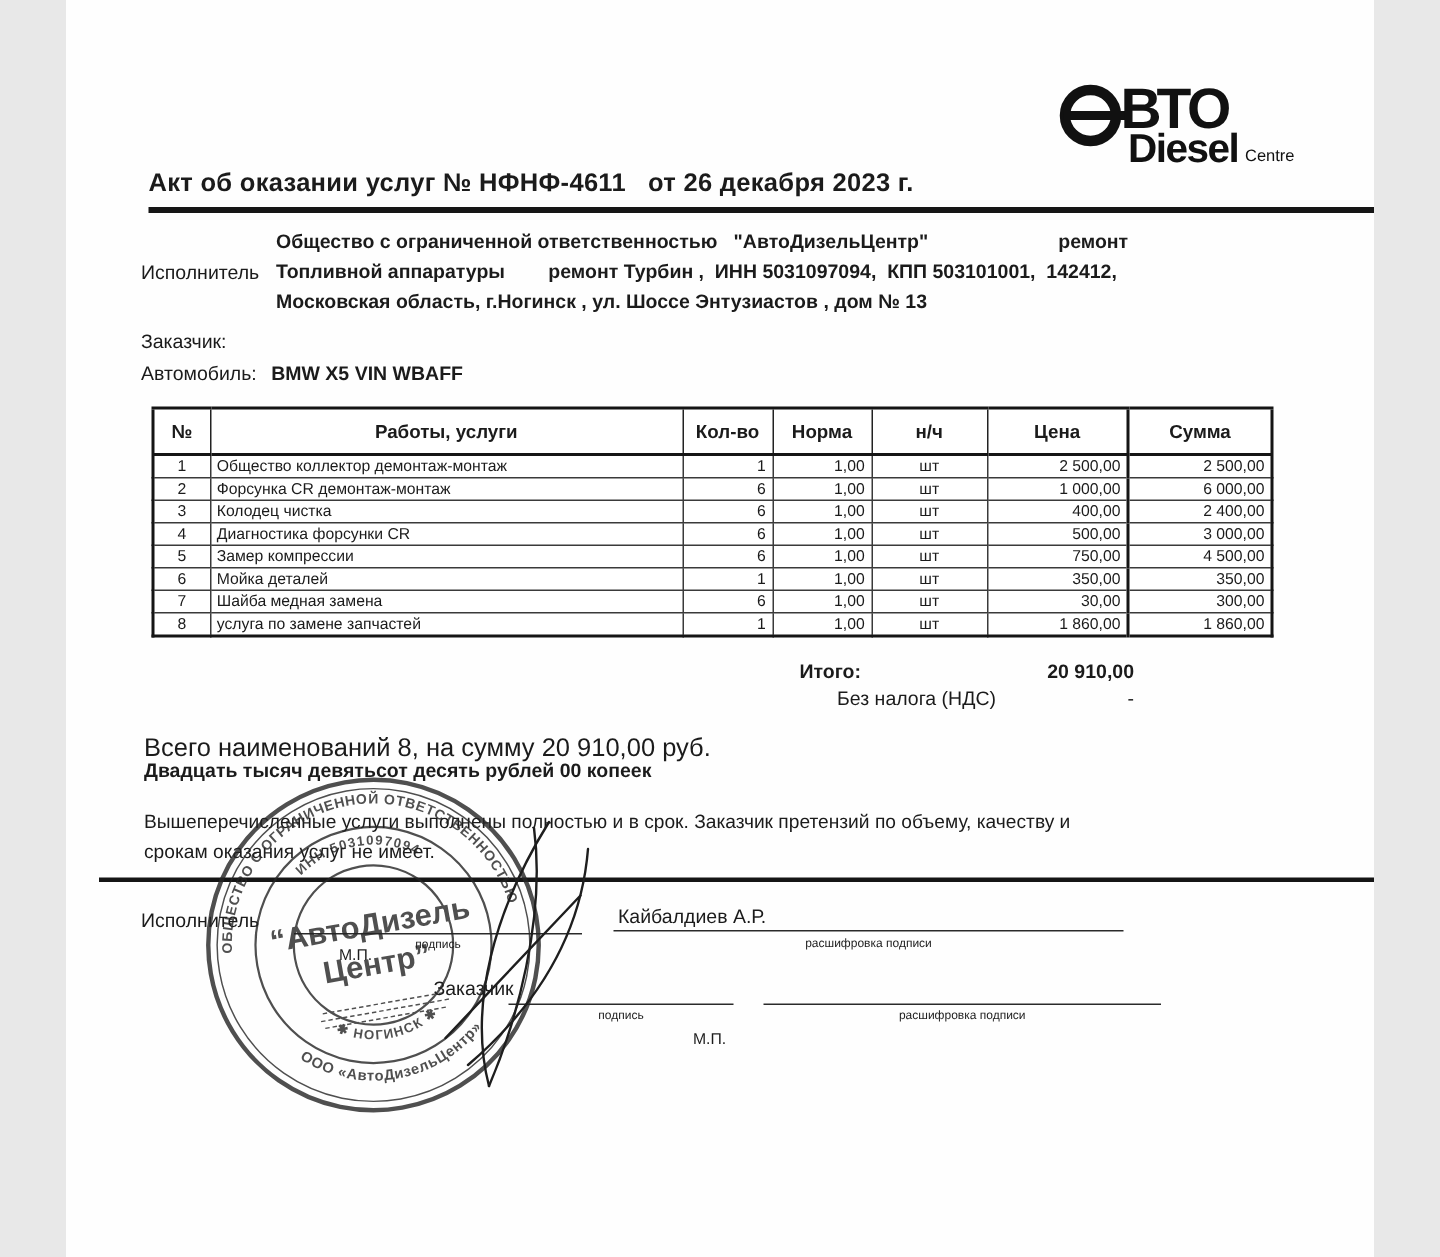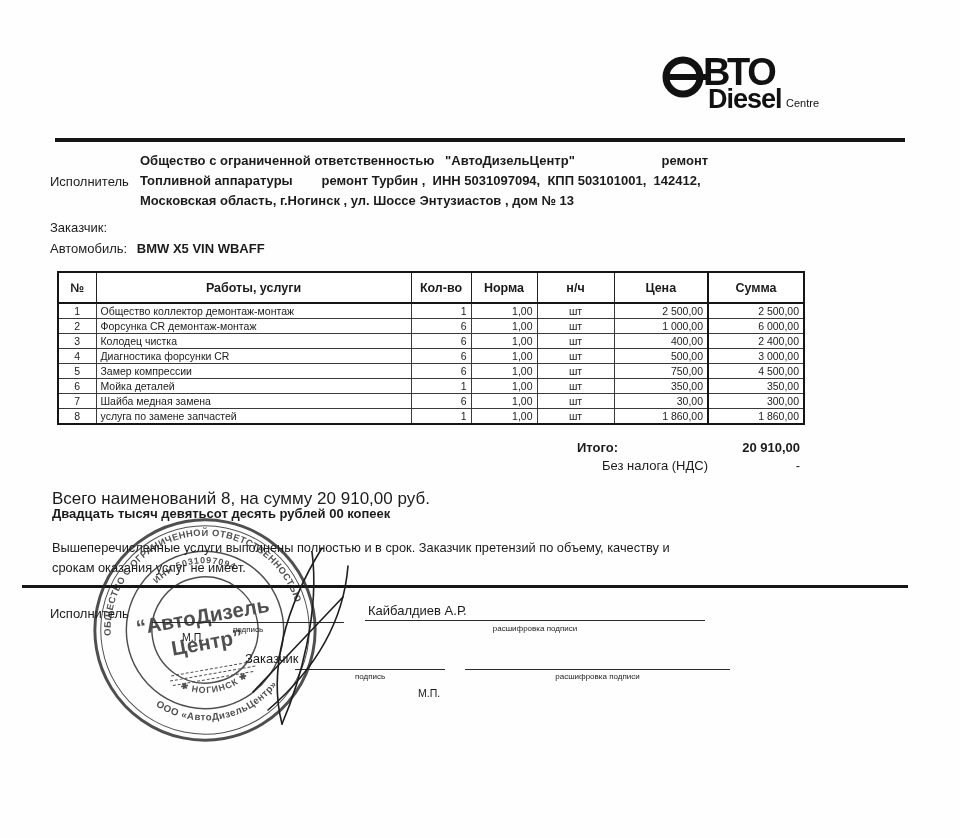--- a/index.html
+++ b/index.html
@@ -1,17 +1,17 @@
 <!DOCTYPE html>
 <html><head>
 <meta charset="utf-8">
 <style>
   html,body{margin:0;padding:0;}
   body{background:#e8e8e8;font-family:"Liberation Sans", sans-serif;}
-  .page{position:relative;width:960px;height:838px;background:#fefefe;color:#1b1b1b;overflow:hidden;margin:0 auto;}
+  .page{position:relative;width:872px;height:838px;background:#fefefe;color:#1b1b1b;overflow:hidden;margin:0 auto;}
   .abs{position:absolute;}
   .pre{white-space:pre;}
   .b{font-weight:bold;}
   .title{font-size:17px;font-weight:bold;letter-spacing:.2px;}
   .rule{background:#151515;}
   .exline{font-size:13px;font-weight:bold;line-height:20px;}
   .lbl{font-size:13px;}
   .small{font-size:17px;}
   table.svc{border-collapse:collapse;table-layout:fixed;border:2px solid #151515;background:#fff;}
   table.svc th{border:1px solid #222;border-top:2px solid #151515;border-bottom:2px solid #151515;
@@ -37,20 +37,21 @@
   <div class="abs" style="left:662px;top:44px;">
     <svg width="160" height="66" viewBox="0 0 160 66">
       <circle cx="21" cy="33" r="17" fill="none" stroke="#111" stroke-width="7"></circle>
       <rect x="3" y="30" width="43" height="6" fill="#111"></rect>
       <text x="41" y="41" font-family="Liberation Sans, sans-serif" font-size="38" font-weight="bold" letter-spacing="-2" fill="#111">ВТО</text>
       <text x="46" y="64" font-family="Liberation Sans, sans-serif" font-size="27" font-weight="bold" letter-spacing="-1" fill="#111">Diesel</text>
       <text x="124" y="63" font-family="Liberation Sans, sans-serif" font-size="11" fill="#111">Centre</text>
     </svg>
   </div>
 
+  <div class="abs title pre" style="left:55px;top:112px;">Акт об оказании услуг № НФНФ-4611   от 26 декабря 2023 г.</div>
   <div class="abs rule" style="left:55px;top:138px;width:850px;height:3.5px;"></div>
 
   <div class="abs lbl" style="left:50px;top:174px;">Исполнитель</div>
   <div class="abs exline pre" style="left:140px;top:151px;">Общество с ограниченной ответственностью   "АвтоДизельЦентр"                        ремонт</div>
   <div class="abs exline pre" style="left:140px;top:171px;">Топливной аппаратуры        ремонт Турбин ,  ИНН 5031097094,  КПП 503101001,  142412,</div>
   <div class="abs exline pre" style="left:140px;top:191px;text-align:right;">Московская область, г.Ногинск , ул. Шоссе Энтузиастов , дом № 13</div>
 
   <div class="abs lbl" style="left:50px;top:220px;">Заказчик:</div>
   <div class="abs lbl" style="left:50px;top:241px;">
     <span>Автомобиль:</span>

